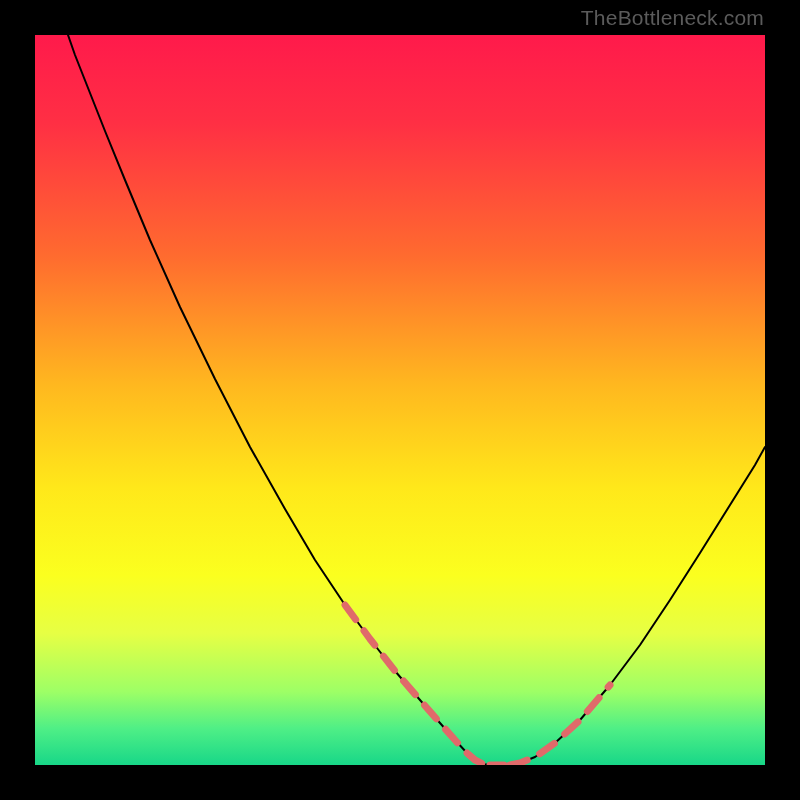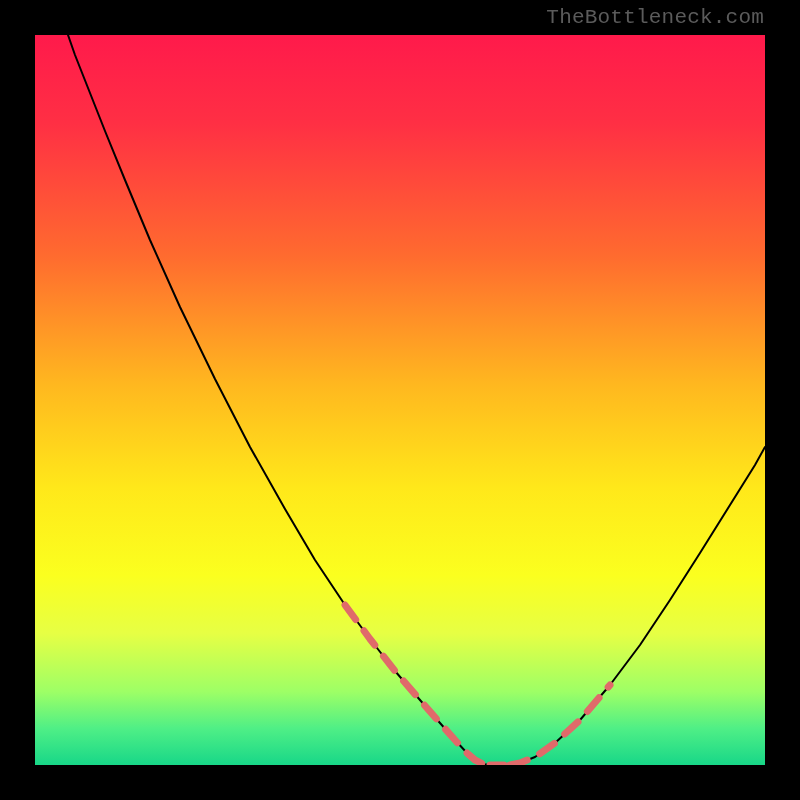--- a/index.html
+++ b/index.html
@@ -28,21 +28,21 @@
     position: absolute;
     left: 0;
     top: 0;
     width: 100%;
     height: 100%;
   }
   .watermark {
     position: absolute;
     top: 6px;
     right: 36px;
-    font-family: Liberation Mono, monospace;
+    font-family: Liberation Sans, sans-serif;
     font-size: 21px;
     font-weight: 500;
     color: #5b5b5b;
     letter-spacing: 0.2px;
   }
   svg.curves {
     position: absolute;
     left: 0;
     top: 0;
     width: 100%;

